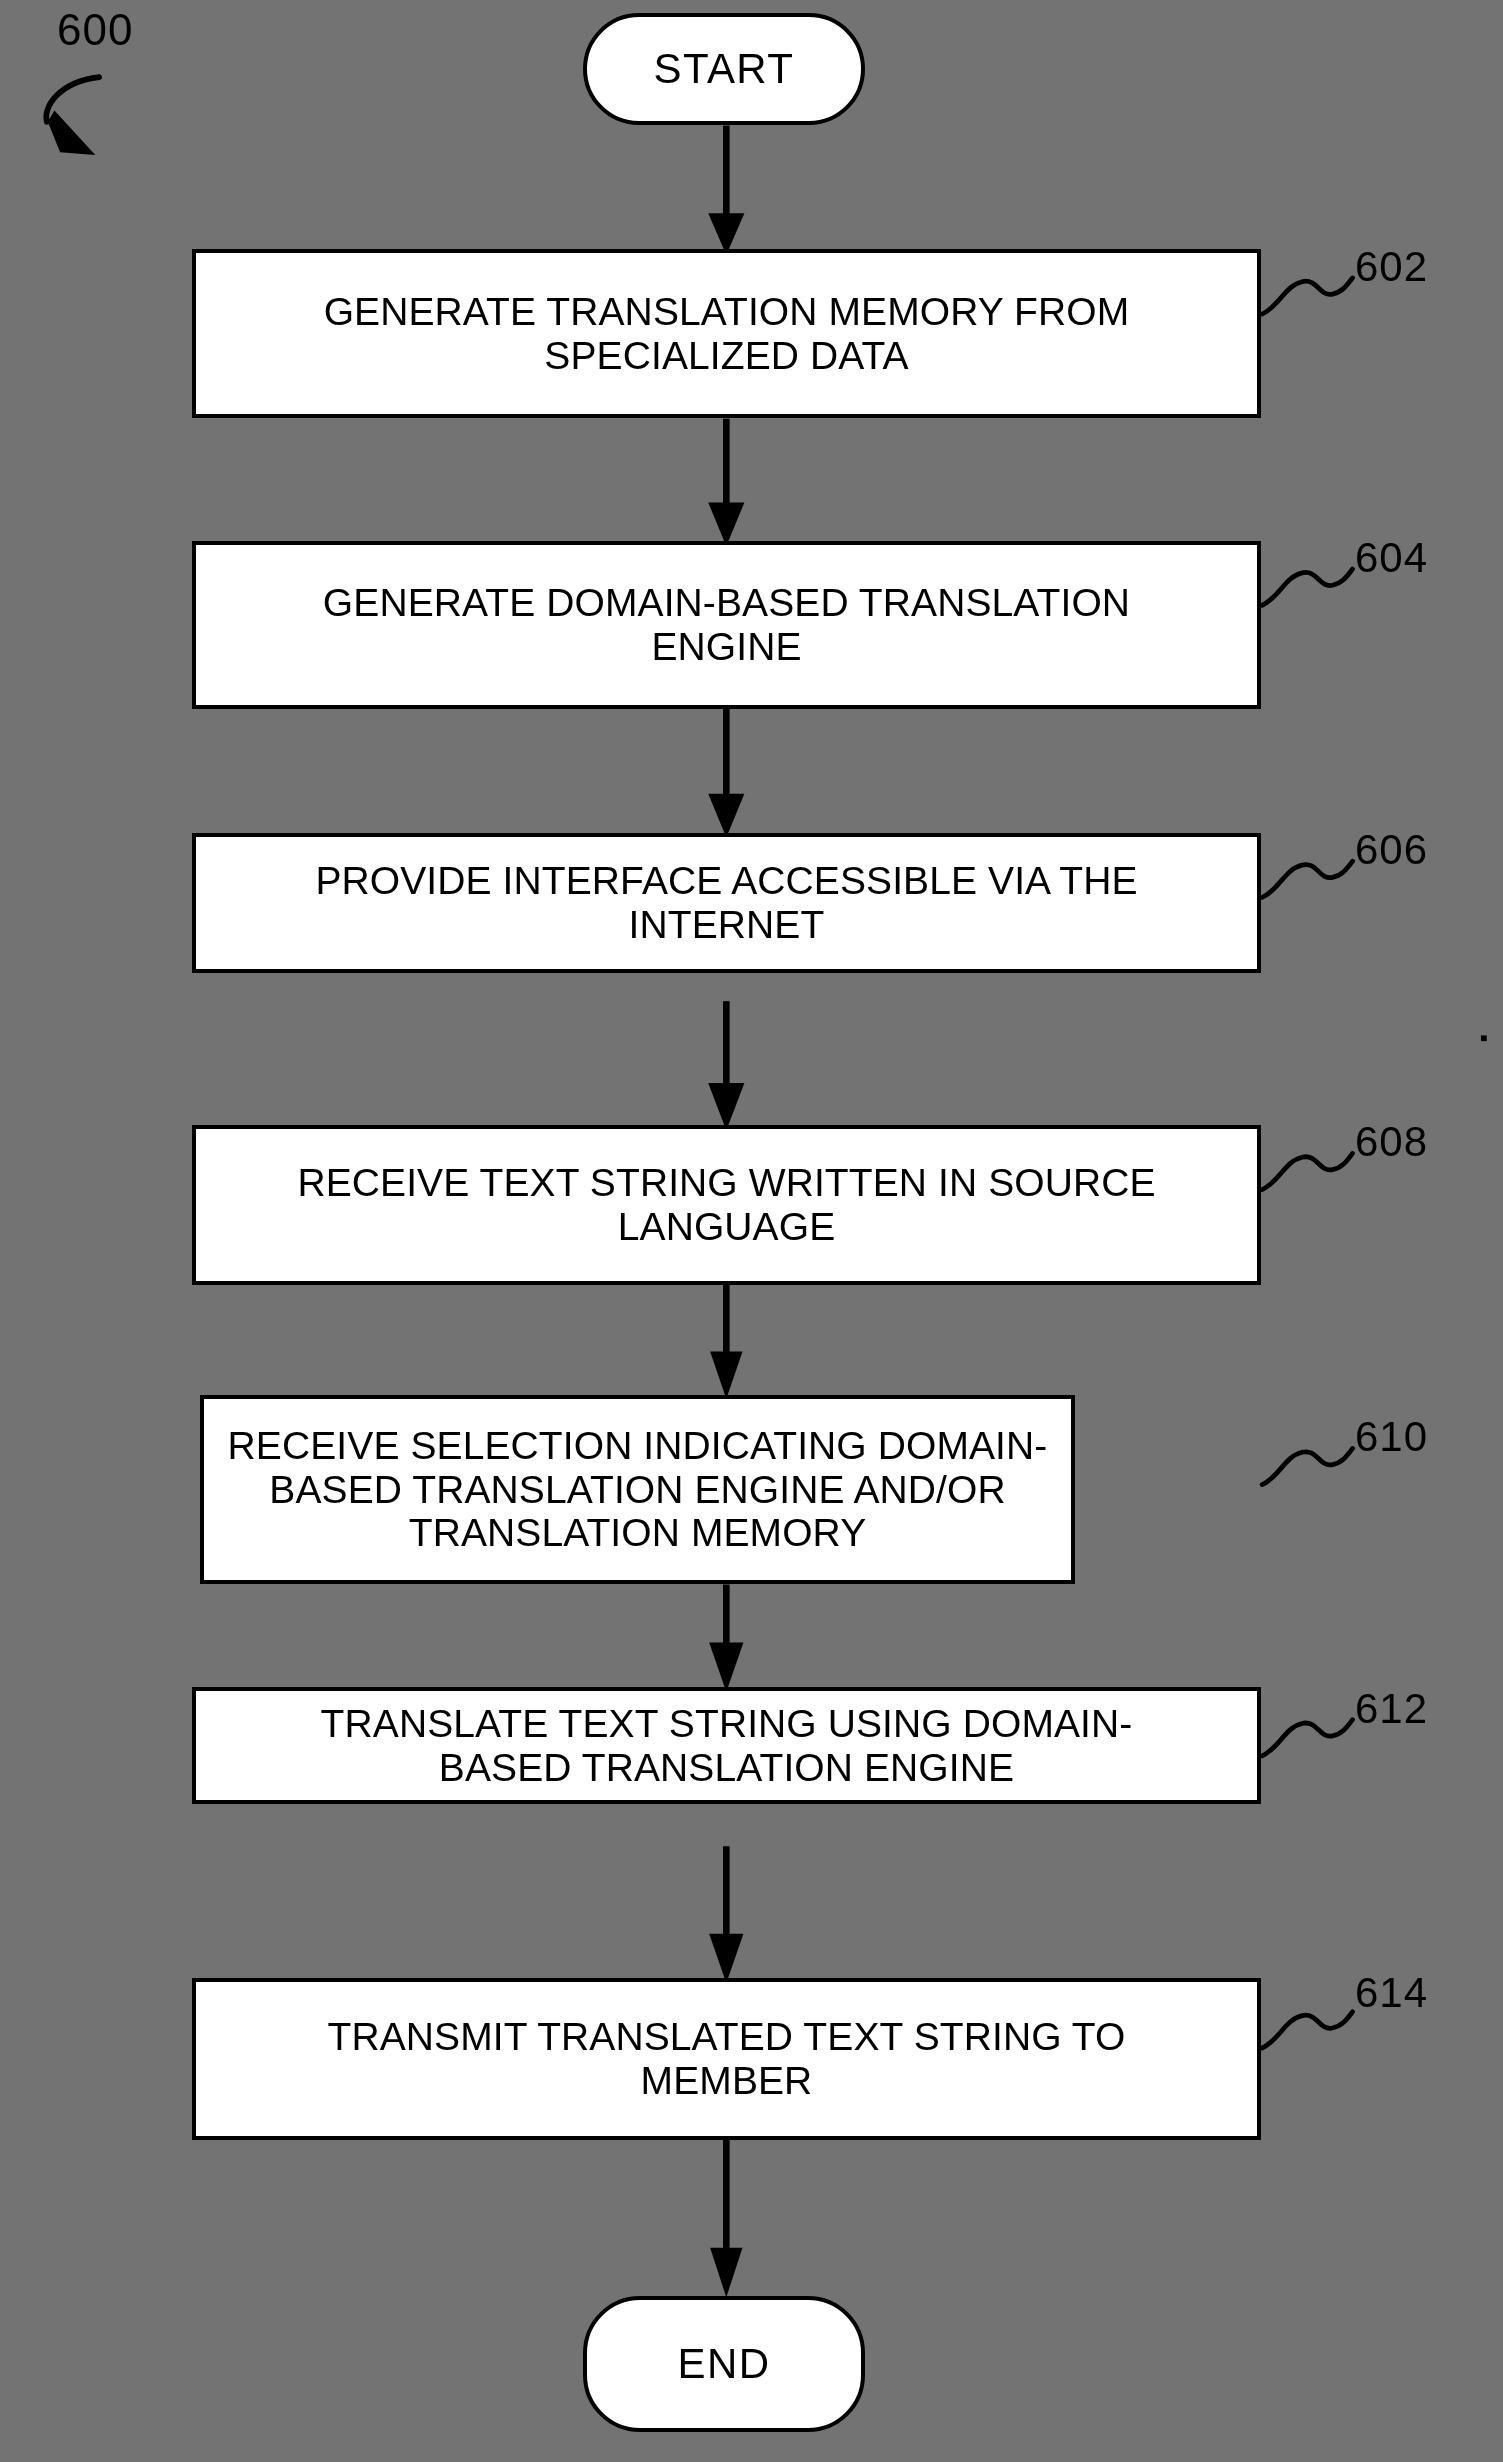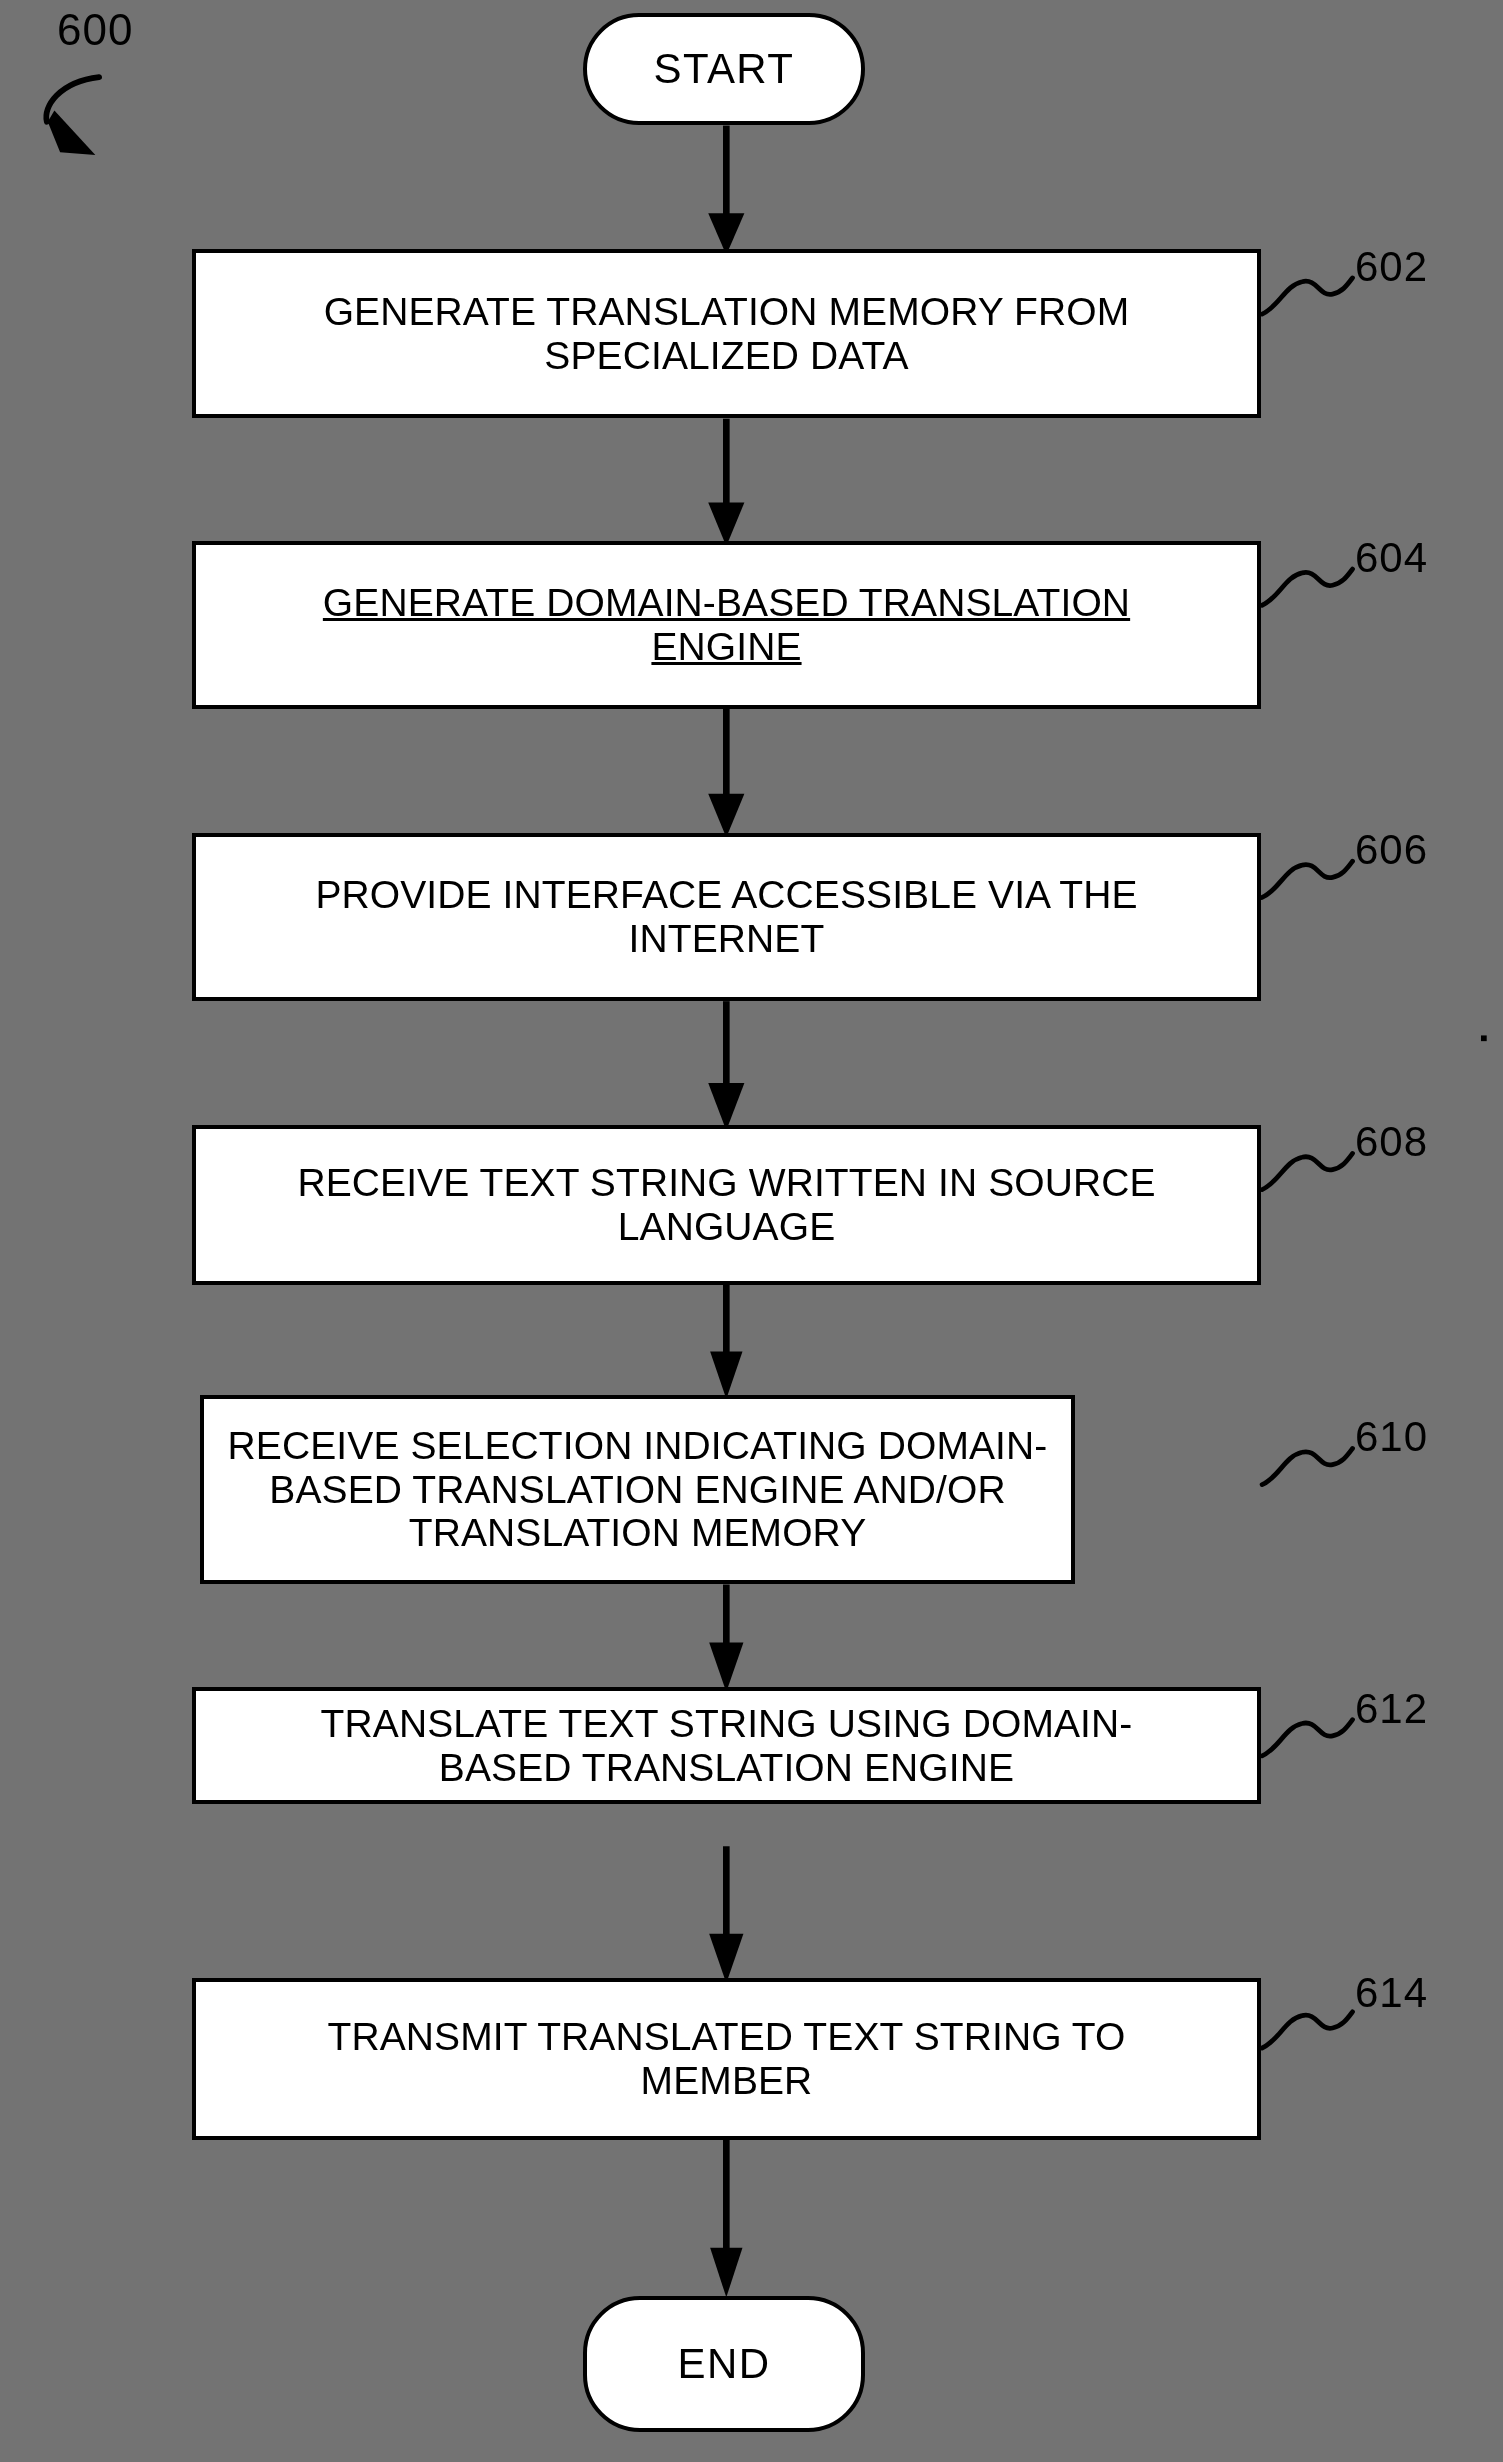--- a/index.html
+++ b/index.html
@@ -160,29 +160,29 @@
   </div>
 
   <div class="process" style="left:192px; top:249px; width:1069px; height:169px;">
     <span class="process-label">GENERATE TRANSLATION MEMORY FROM
 SPECIALIZED DATA</span>
   </div>
   <div class="ref-num" style="left:1355px; top:246px;">
     <span>602</span>
   </div>
 
-  <div class="process" style="left:192px; top:541px; width:1069px; height:168px;text-decoration:underline;">
+  <div class="process" style="left:192px; top:541px; width:1069px; height:168px;">
     <span class="process-label">GENERATE DOMAIN-BASED TRANSLATION
 ENGINE</span>
   </div>
   <div class="ref-num" style="left:1355px; top:537px;">
     <span>604</span>
   </div>
 
-  <div class="process" style="left:192px; top:833px; width:1069px; height:168px;">
+  <div class="process" style="left:192px; top:833px; width:1069px; height:140px;">
     <span class="process-label">PROVIDE INTERFACE ACCESSIBLE VIA THE
 INTERNET</span>
   </div>
   <div class="ref-num" style="left:1355px; top:829px;">
     <span>606</span>
   </div>
 
   <div class="process" style="left:192px; top:1125px; width:1069px; height:160px;">
     <span class="process-label">RECEIVE TEXT STRING WRITTEN IN SOURCE
 LANGUAGE</span>

